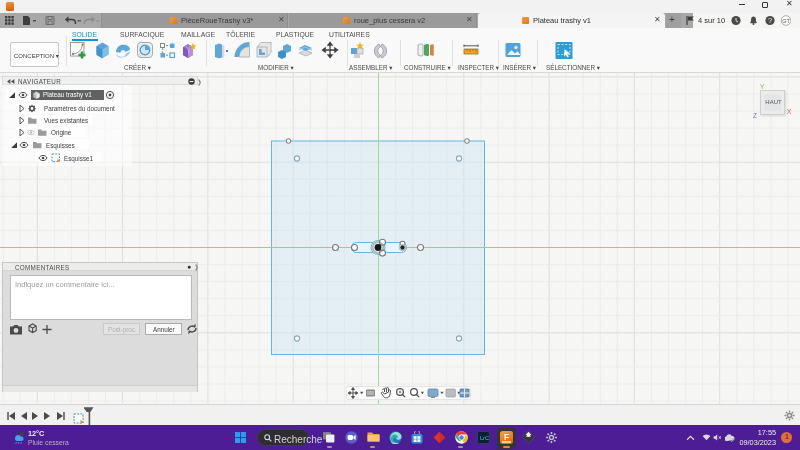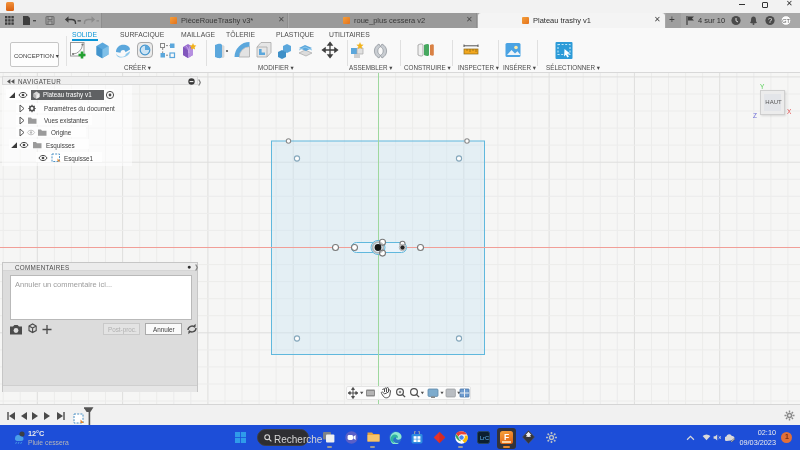--- a/index.html
+++ b/index.html
@@ -9,21 +9,21 @@
 </style></head>
 <body>
 
 <div class="abs" style="left:0;top:0;width:800px;height:13px;background:#f2f2f2;">
   <div class="abs" style="left:6px;top:2px;width:8px;height:9px;background:linear-gradient(#f2923a,#d95f10);border-radius:1.5px;"></div>
   <div class="abs" style="left:739px;top:4px;width:6px;height:1.3px;background:#333;"></div>
   <div class="abs" style="left:762px;top:2px;width:5.5px;height:5.5px;border:1.1px solid #333;border-radius:1px;"></div>
   <div class="abs" style="left:786px;top:-1px;font-size:8px;color:#333;">✕</div>
 </div>
 
-<div class="abs" style="left:0;top:13px;width:800px;height:15px;background:#a8a8a8;">
+<div class="abs" style="left:0;top:13px;width:693px;height:15px;background:#a8a8a8;">
 
   <svg class="abs" style="left:4px;top:2px;" width="95" height="11" viewBox="0 0 95 11">
     <g fill="#3e3e3e">
       <g transform="translate(1,1)">
         <rect x="0" y="0" width="2.4" height="2.4"></rect>
           <rect x="3.2" y="0" width="2.4" height="2.4"></rect>
           <rect x="6.4" y="0" width="2.4" height="2.4"></rect>
         <rect x="0" y="3.2" width="2.4" height="2.4"></rect>
           <rect x="3.2" y="3.2" width="2.4" height="2.4"></rect>
           <rect x="6.4" y="3.2" width="2.4" height="2.4"></rect>
@@ -429,21 +429,21 @@
   <text x="27" y="7.6" font-size="6.3" fill="#3a3a3a" font-family="Liberation Sans">Esquisse1</text>
 </svg>
 
 <div class="abs" style="left:2px;top:262px;width:196px;height:130px;background:#dcdcdc;border:1px solid #c6c6c6;">
   <div class="abs" style="left:0;top:0;width:194px;height:8px;background:#ececec;border-bottom:1px solid #d5d5d5;">
     <div class="abs" style="left:12px;top:1px;font-size:6.3px;color:#4a4a4a;letter-spacing:0.3px;">COMMENTAIRES</div>
     <div class="abs" style="left:184px;top:-0.5px;font-size:7px;color:#2f2f2f;">●</div>
     <div class="abs" style="left:191px;top:0px;font-size:6px;color:#888;">❱</div>
   </div>
   <div class="abs" style="left:7px;top:12px;width:182px;height:45px;background:#fff;border:1px solid #b9b9b9;">
-    <div class="abs" style="left:4px;top:4px;font-size:7.5px;color:#9c9c9c;">Annuler un commentaire ici...</div>
+    <div class="abs" style="left:4px;top:4px;font-size:7.5px;color:#9c9c9c;">Indiquez un commentaire ici...</div>
   </div>
   <svg class="abs" style="left:6px;top:60px;" width="45" height="13" viewBox="0 0 45 13">
     <path d="M1 3.5 h3 l1.4 -1.6 h3.2 l1.4 1.6 h3 v8 h-12 z" fill="#4b4b4b"></path>
     <circle cx="7" cy="7.5" r="2.4" fill="#dcdcdc"></circle>
     <path d="M20 3 l3.6 -2 3.6 2 v4.6 l-3.6 2 -3.6 -2 z M20 3 l3.6 2 m0 0 l3.6 -2 M23.6 5 v4.6" fill="none" stroke="#4b4b4b" stroke-width="1.1"></path>
     <path d="M38 2 v9 M33.5 6.5 h9" stroke="#4b4b4b" stroke-width="1.3"></path>
   </svg>
   <div class="abs" style="left:100px;top:60px;width:37px;height:12px;background:#e3e3e3;border:1px solid #c9c9c9;">
     <div class="abs" style="left:4px;top:2.4px;font-size:6.3px;color:#b0b0b0;">Post-proc.</div>
   </div>
@@ -476,21 +476,21 @@
     <path d="M11 1 h8 l-2.6 4 h-2.8 z" fill="#555"></path>
   </svg>
   <svg class="abs" style="left:784px;top:5px;" width="11" height="11" viewBox="0 0 11 11">
     <circle cx="5.5" cy="5.5" r="2" fill="none" stroke="#8a8a8a" stroke-width="1.4"></circle>
     <g stroke="#8a8a8a" stroke-width="1.4">
       <path d="M5.5 0.5 v2 M5.5 8.5 v2 M0.5 5.5 h2 M8.5 5.5 h2 M2 2 l1.4 1.4 M7.6 7.6 l1.4 1.4 M9 2 l-1.4 1.4 M3.4 7.6 l-1.4 1.4"></path>
     </g>
   </svg>
 </div>
 
-<div class="abs" style="left:0;top:425px;width:800px;height:25px;background:#1d4ed8;">
+<div class="abs" style="left:0;top:425px;width:800px;height:25px;background:#4c1d95;">
 
   <svg class="abs" style="left:13px;top:5px;" width="13" height="14" viewBox="0 0 13 14">
     <circle cx="9" cy="4" r="2.6" fill="#3b3f45"></circle>
     <path d="M2 8 a3.2 3.2 0 0 1 6 -1.4 a2.4 2.4 0 0 1 2.6 2.4 a2.3 2.3 0 0 1 -2.3 2 h-4 a2.6 2.6 0 0 1 -2.3 -3 z" fill="#4a9fe8"></path>
     <path d="M3.5 12 l-0.8 1.8 M6 12 l-0.8 1.8 M8.5 12 l-0.8 1.8" stroke="#4a9fe8" stroke-width="0.9"></path>
   </svg>
   <div class="abs" style="left:28px;top:4px;font-size:7.3px;color:#ececec;font-weight:bold;">12°C</div>
   <div class="abs" style="left:28px;top:13.5px;font-size:6.8px;color:#b6b6b8;">Pluie cessera</div>
 
   <svg class="abs" style="left:235px;top:7px;" width="11" height="11" viewBox="0 0 11 11">
@@ -585,18 +585,18 @@
     <path d="M5.5 8 l-5 -5.4 a7.4 7.4 0 0 1 10 0 z" fill="#d9d9d9"></path>
   </svg>
   <svg class="abs" style="left:713px;top:9px;" width="9" height="7" viewBox="0 0 11 9">
     <path d="M0.5 3 h2 l2.6 -2.4 v7.8 l-2.6 -2.4 h-2 z" fill="#d9d9d9"></path>
     <path d="M7 3 l3 3 M10 3 l-3 3" stroke="#d9d9d9" stroke-width="1.2"></path>
   </svg>
   <svg class="abs" style="left:725px;top:8.5px;" width="10" height="8" viewBox="0 0 12 9">
     <path d="M2 8 a2.6 2.6 0 0 1 -0.4 -5.2 a3.4 3.4 0 0 1 6.6 -0.6 a2.6 2.6 0 0 1 1.4 5 z" fill="#d9d9d9"></path>
     <path d="M7 8.5 l4 -3.4 1 1 -4 3.4 z" fill="#d9d9d9" stroke="#1e1e21" stroke-width="0.5"></path>
   </svg>
-  <div class="abs" style="left:744px;top:3px;width:32px;text-align:right;font-size:7.3px;color:#ececec;">02:10</div>
+  <div class="abs" style="left:744px;top:3px;width:32px;text-align:right;font-size:7.3px;color:#ececec;">17:55</div>
   <div class="abs" style="left:736px;top:12.5px;width:40px;text-align:right;font-size:7.3px;color:#ececec;">09/03/2023</div>
   <div class="abs" style="left:781px;top:7px;width:11px;height:11px;background:#e2703a;border-radius:50%;">
     <div class="abs" style="left:4px;top:1.4px;font-size:7px;color:#7a2f14;font-weight:bold;">1</div>
   </div>
 </div>
 
 </body></html>

